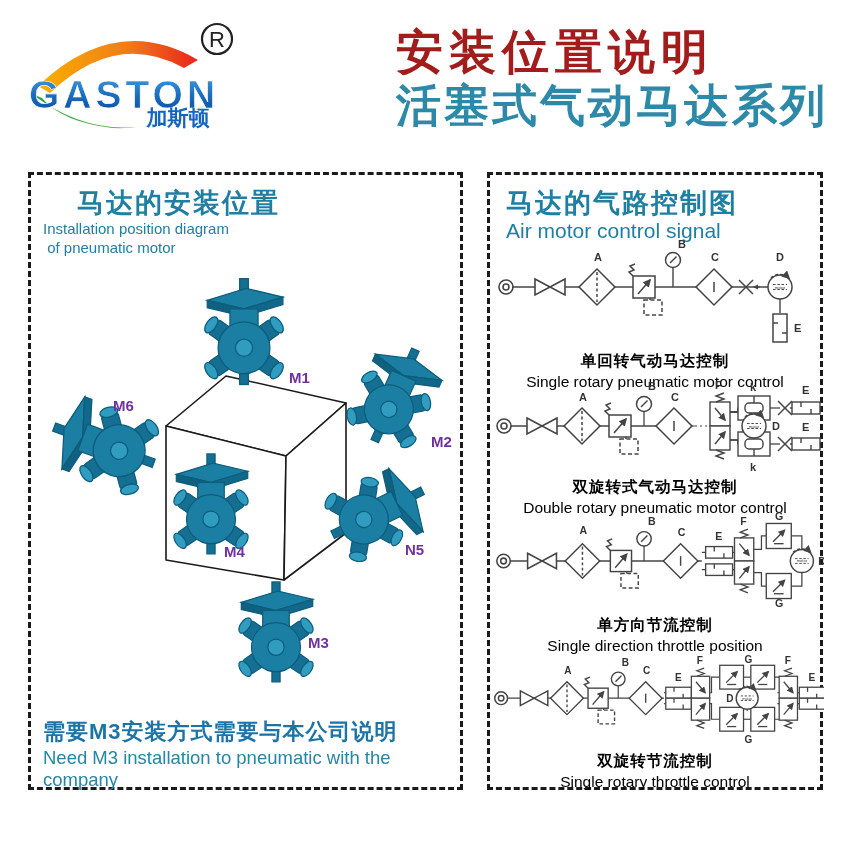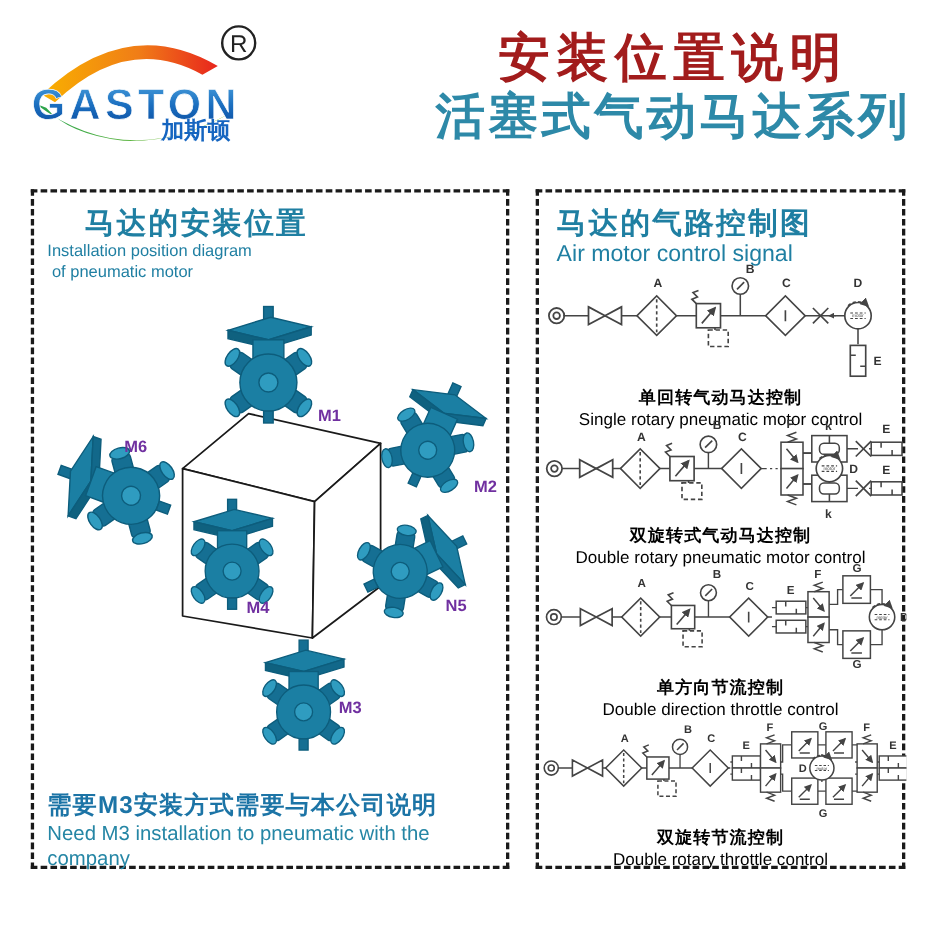--- a/index.html
+++ b/index.html
@@ -1,21 +1,21 @@
 <!DOCTYPE html>
 <html><head>
 <meta charset="utf-8">
 <style>
   * { margin:0; padding:0; box-sizing:border-box; }
   html,body { width:850px; height:850px; background:#fff; font-family:"Liberation Sans", sans-serif; overflow:hidden; }
   .stage { position:relative; width:850px; height:850px; background:#fff; }
 
   
   .logo { position:absolute; left:16px; top:6px; width:230px; height:145px; }
-  .titles { position:absolute; right:22px; top:26px; text-align:center; }
+  .titles { position:absolute; right:22px; top:26px; text-align:left; }
   .title-cn { font-size:47px; font-weight:bold; color:#a21c1c; letter-spacing:6px; line-height:1.1; }
   .subtitle-cn { font-size:45px; font-weight:bold; color:#2d89a8; letter-spacing:3px; line-height:1.25; }
 
   
   .panel { position:absolute; border:3px dashed #1a1a1a; background:#fff; }
   .panel-left  { left:28px; top:172px; width:435px; height:618px; }
   .panel-right { left:487px; top:172px; width:336px; height:618px; }
 
   .lp-title-cn { position:absolute; left:14px; top:10px; font-size:27px; font-weight:bold; color:#1f7fa2; letter-spacing:2px;margin-left:32px; }
   .lp-title-en { position:absolute; left:12px; top:44px; font-size:15px; color:#1f7fa2; line-height:1.28; white-space:pre; }
@@ -315,21 +315,21 @@
       <text class="lbl" x="162" y="13">B</text>
       <text class="lbl" x="193" y="24">C</text>
       <text class="lbl" x="232" y="28">E</text>
       <text class="lbl" x="258" y="13">F</text>
       <text class="lbl" x="294" y="7">G</text>
       <text class="lbl" x="294" y="98">G</text>
       <text class="lbl" x="339" y="54">D</text>
     </svg>
     <div class="caption" style="top:440px">
       <div class="cap-cn">单方向节流控制</div>
-      <div class="cap-en">Double direction throttle control</div>
+      <div class="cap-en">Single direction throttle position</div>
     </div>
 
     <svg class="circuit" style="top:478px" width="332" height="95" viewBox="0 0 363 95">
       <line x1="17" y1="45" x2="188" y2="45" stroke="#444" stroke-width="1.4"></line>
       <g stroke="#444" stroke-width="1.3" fill="none">
         <line x1="188" y1="39" x2="216" y2="39"></line>
         <line x1="188" y1="51" x2="216" y2="51"></line>
         <polyline points="236,39 240,39 240,22 249,22"></polyline>
         <polyline points="236,51 240,51 240,68 249,68"></polyline>
         <line x1="275" y1="22" x2="283" y2="22"></line>
@@ -365,16 +365,16 @@
       <text class="lbl" x="200" y="26">E</text>
       <text class="lbl" x="224" y="8">F</text>
       <text class="lbl" x="276" y="7">G</text>
       <text class="lbl" x="256" y="49">D</text>
       <text class="lbl" x="276" y="94">G</text>
       <text class="lbl" x="320" y="8">F</text>
       <text class="lbl" x="346" y="26">E</text>
     </svg>
     <div class="caption" style="top:576px">
       <div class="cap-cn">双旋转节流控制</div>
-      <div class="cap-en">Double rotary throttle control</div>
+      <div class="cap-en">Single rotary throttle control</div>
     </div>
   </div>
 </div>
 
 </body></html>

